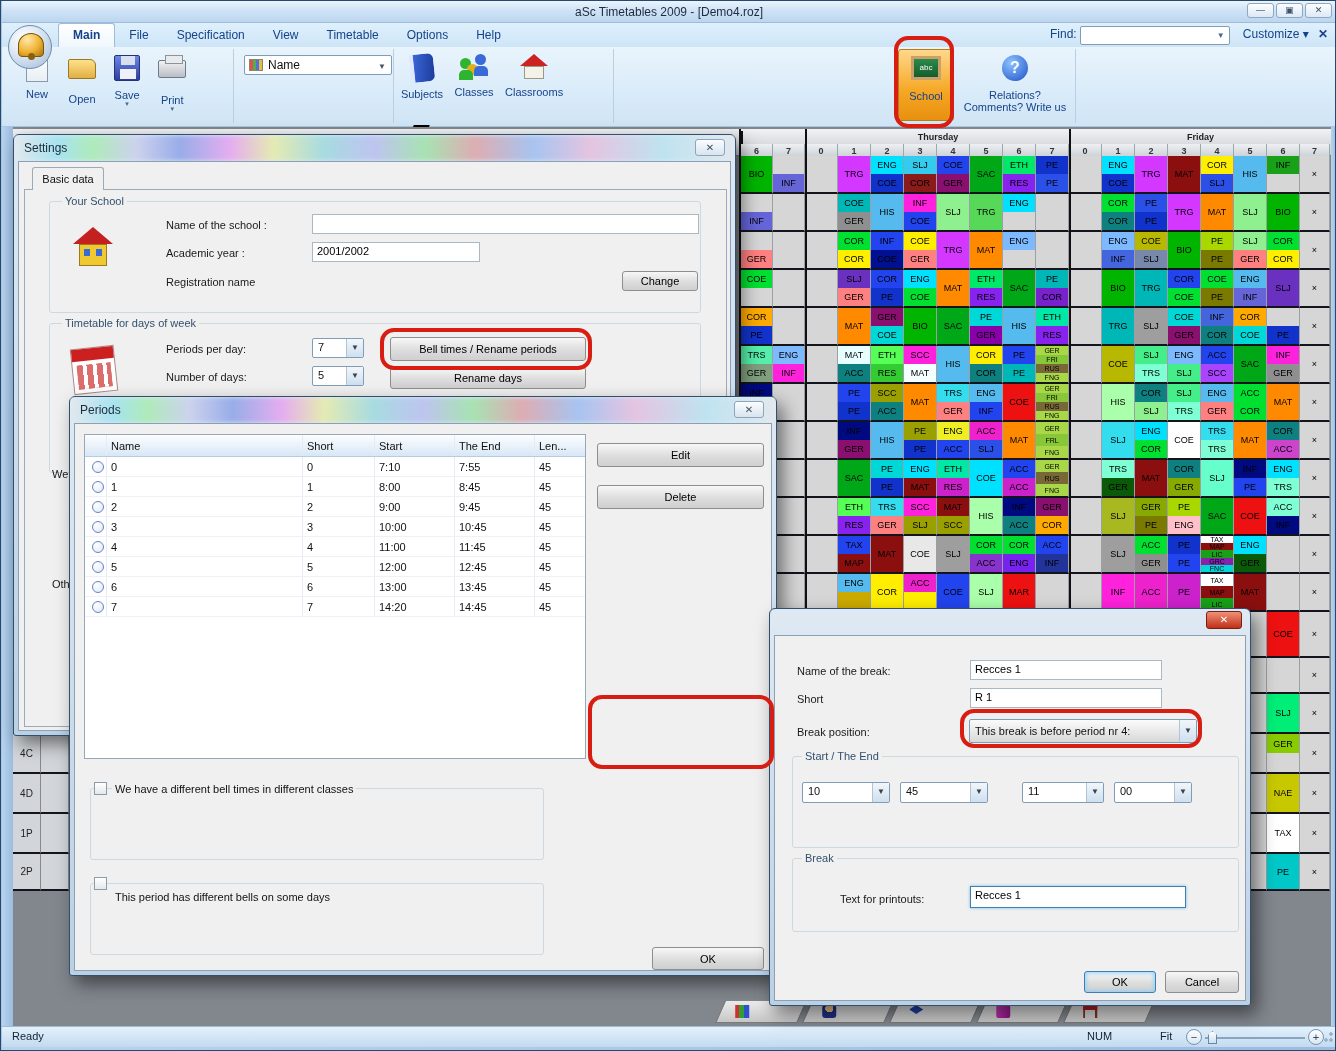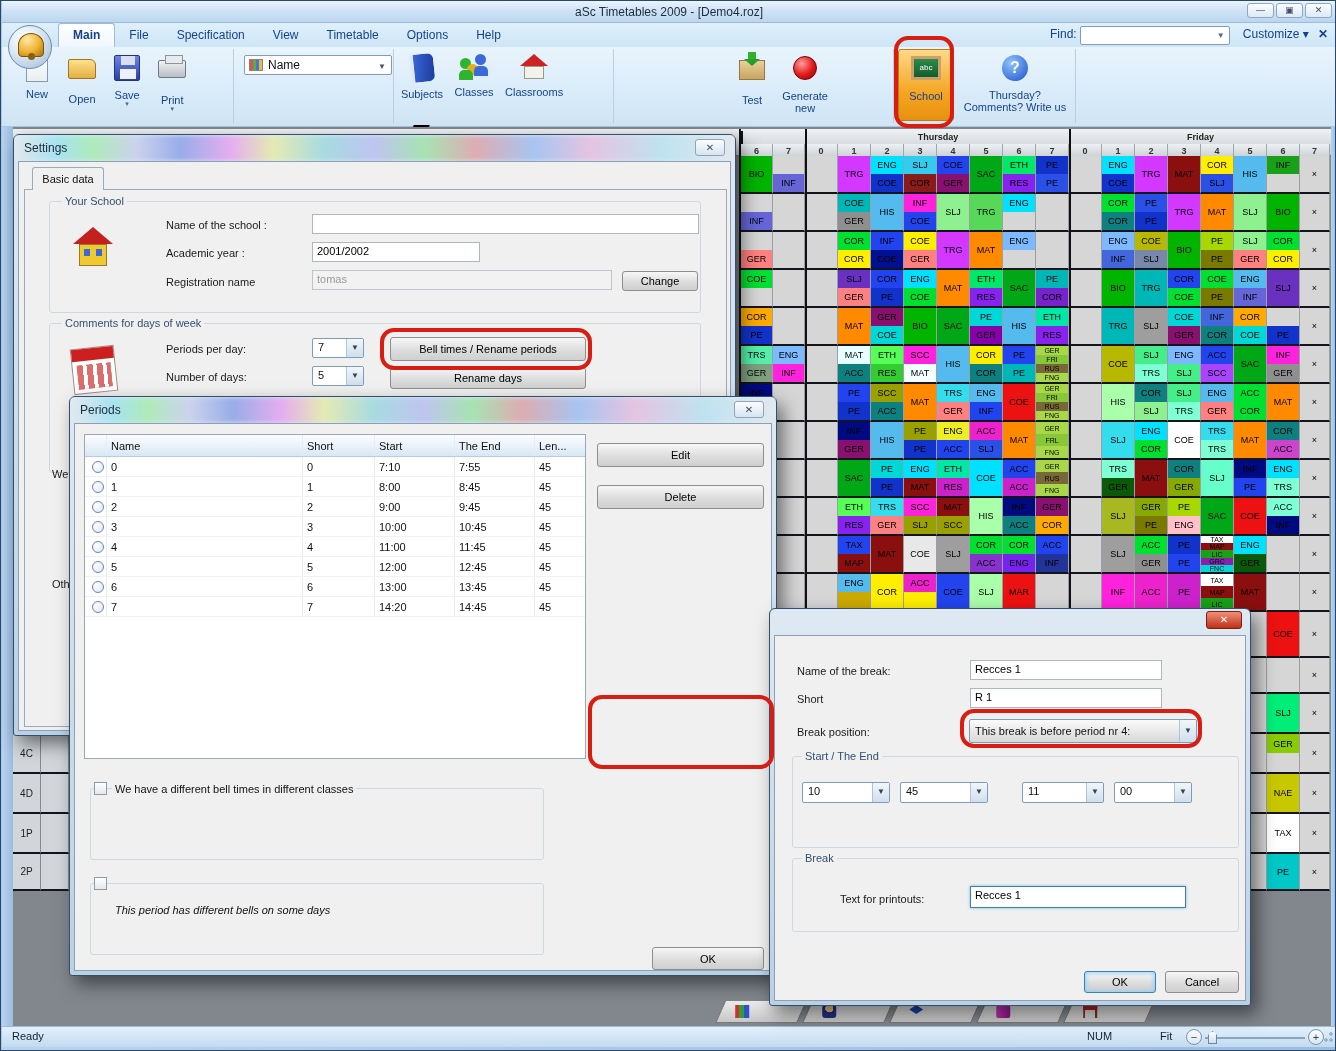--- a/index.html
+++ b/index.html
@@ -185,40 +185,29 @@
             </div>
           </div><div class="lbl">Classrooms</div></div>
       <div class="rbtn" style="width:50px;"><div class="ricon">
             <div class="i-teach">
               <div class="c"></div>
               <div class="h"></div>
               <div class="b2"></div>
             </div>
           </div><div class="lbl">Teachers</div></div>
     </div>
-    <div class="rgroup" style="left:728px;width:164px;">
-      <div class="rbtn" style="width:44px;"><div class="ricon">
-            <div class="i-test"></div>
-          </div><div class="lbl">Test</div></div>
-      <div class="rbtn" style="width:56px;"><div class="ricon">
-            <div class="i-gen"></div>
-          </div><div class="lbl"><span>Generate</span><br><span>new</span></div></div>
-      <div class="rbtn" style="width:62px;"><div class="ricon">
-            <div class="i-ver"></div>
-          </div><div class="lbl">Verification</div></div>
-    </div>
     <div class="rgroup" style="left:894px;width:62px;border-right:none;">
       <div class="rbtn" id="school-btn" style="width:56px;margin-left:2px;"><div class="ricon">
             <div class="i-school"><span>abc</span></div>
           </div><div class="lbl">School</div></div>
     </div>
     <div class="rgroup" style="left:958px;width:116px;">
       <div class="rbtn" style="width:110px;"><div class="ricon">
             <div class="i-q">?</div>
-          </div><div class="lbl"><span>Thursday?</span><br><span>Comments? Write us</span></div></div>
+          </div><div class="lbl"><span>Relations?</span><br><span>Comments? Write us</span></div></div>
     </div>
   </div>
 
   <div id="workspace">
     <div id="gridband">
         <div class="dayname" style="left: 728px; width: 64px;"></div>
         <div class="dayname" style="left: 792px; width: 264px;">Thursday</div>
         <div class="dayname" style="left: 1056px; width: 261px;">Friday</div>
         <div class="colnum" style="left: 728px; width: 32px;">6</div>
         <div class="colnum" style="left: 760px; width: 32px;">7</div>
@@ -1455,27 +1444,26 @@
       <div style="position:absolute;left:4px;top:0;width:0;height:0;border-left:20px solid transparent;border-right:20px solid transparent;border-bottom:17px solid #c42020;"></div>
       <div style="position:absolute;left:10px;top:17px;width:28px;height:22px;background:#f0c830;border:1px solid #9a7a20;"></div>
       <div style="position:absolute;left:15px;top:22px;width:6px;height:7px;background:#3a6ad8;"></div>
         <div style="position:absolute;left:27px;top:22px;width:6px;height:7px;background:#3a6ad8;"></div>
     </div>
     <div class="flabel" style="left:152px;top:84px;">Name of the school :</div>
     <div class="tinput" style="left:298px;top:79px;width:387px;height:20px;"><span></span></div>
     <div class="flabel" style="left:152px;top:112px;">Academic year :</div>
     <div class="tinput" style="left:298px;top:107px;width:168px;height:20px;"><span>2001/2002</span></div>
     <div class="flabel" style="left:152px;top:141px;">Registration name</div>
-    <div class="tinput disabled" style="left:298px;top:135px;width:300px;height:20px;"><span>tomas</span></div>
     <div class="btn" style="left:608px;top:136px;width:76px;height:20px;">
         <span>Change</span>
       </div>
 
     <div class="gbox" style="left:35px;top:188px;width:652px;height:150px;"></div>
-    <div class="glabel" style="left:48px;top:182px;">Comments for days of week</div>
+    <div class="glabel" style="left:48px;top:182px;">Timetable for days of week</div>
     <div style="position:absolute;left:58px;top:212px;width:44px;height:46px;background:linear-gradient(#fff 28%,#fff 28%),#fff;border:1px solid #a88;transform:rotate(-6deg);">
       <div style="position:absolute;left:0;top:0;right:0;height:12px;background:#cc2020;"></div>
       <div style="position:absolute;left:4px;top:16px;right:4px;bottom:4px;background:repeating-linear-gradient(90deg,#cc3030 0 6px,#fff 6px 10px),repeating-linear-gradient(#cc3030 0 6px,#fff 6px 10px);opacity:.7;"></div>
     </div>
     <div class="flabel" style="left:152px;top:208px;">Periods per day:</div>
     <div class="combo" style="left:298px;top:203px;width:52px;height:20px;"><span>7</span><span class="ca">▼</span></div>
     <div class="btn" style="left:376px;top:202px;width:196px;height:24px;">
         <span>Bell times / Rename periods</span>
       </div>
     <div class="flabel" style="left:152px;top:236px;">Number of days:</div>
@@ -1585,21 +1573,21 @@
         <span>Edit</span>
       </div>
     <div class="btn" style="left:527px;top:88px;width:167px;height:24px;">
         <span>Delete</span>
       </div>
     <div class="gbox" style="left:20px;top:391px;width:454px;height:72px;"></div>
     <span class="chk" style="left:24px;top:385px;"></span>
     <span class="chklbl" style="left:42px;top:386px;background:#f0f0f0;padding:0 3px;">We have a different bell times in different classes</span>
     <div class="gbox" style="left:20px;top:486px;width:454px;height:72px;"></div>
     <span class="chk" style="left:24px;top:480px;"></span>
-    <span class="chklbl" style="left:42px;top:507px;background:#f0f0f0;padding:0 3px;font-style:italic;">This period has different bells on some days</span>
+    <span class="chklbl" style="left:42px;top:494px;background:#f0f0f0;padding:0 3px;">This period has different bells on some days</span>
     <div class="btn" style="left:582px;top:550px;width:112px;height:23px;">
         <span>OK</span>
       </div>
   </div>
 
   <div class="vdialog" id="period-dialog" style="left:768px;top:607px;width:482px;height:398px;z-index:30;">
     <div class="vclose red" style="right:8px;top:2px;width:36px;height:18px;background:linear-gradient(#f09078,#c03018);color:#fff;border-color:#7a2010;">✕</div>
     <div class="vbody" style="top:26px;"></div>
     <div class="flabel" style="left:27px;top:56px;">Name of the break:</div>
     <div class="tinput" style="left:200px;top:51px;width:192px;height:20px;"><span>Recces 1</span></div>

